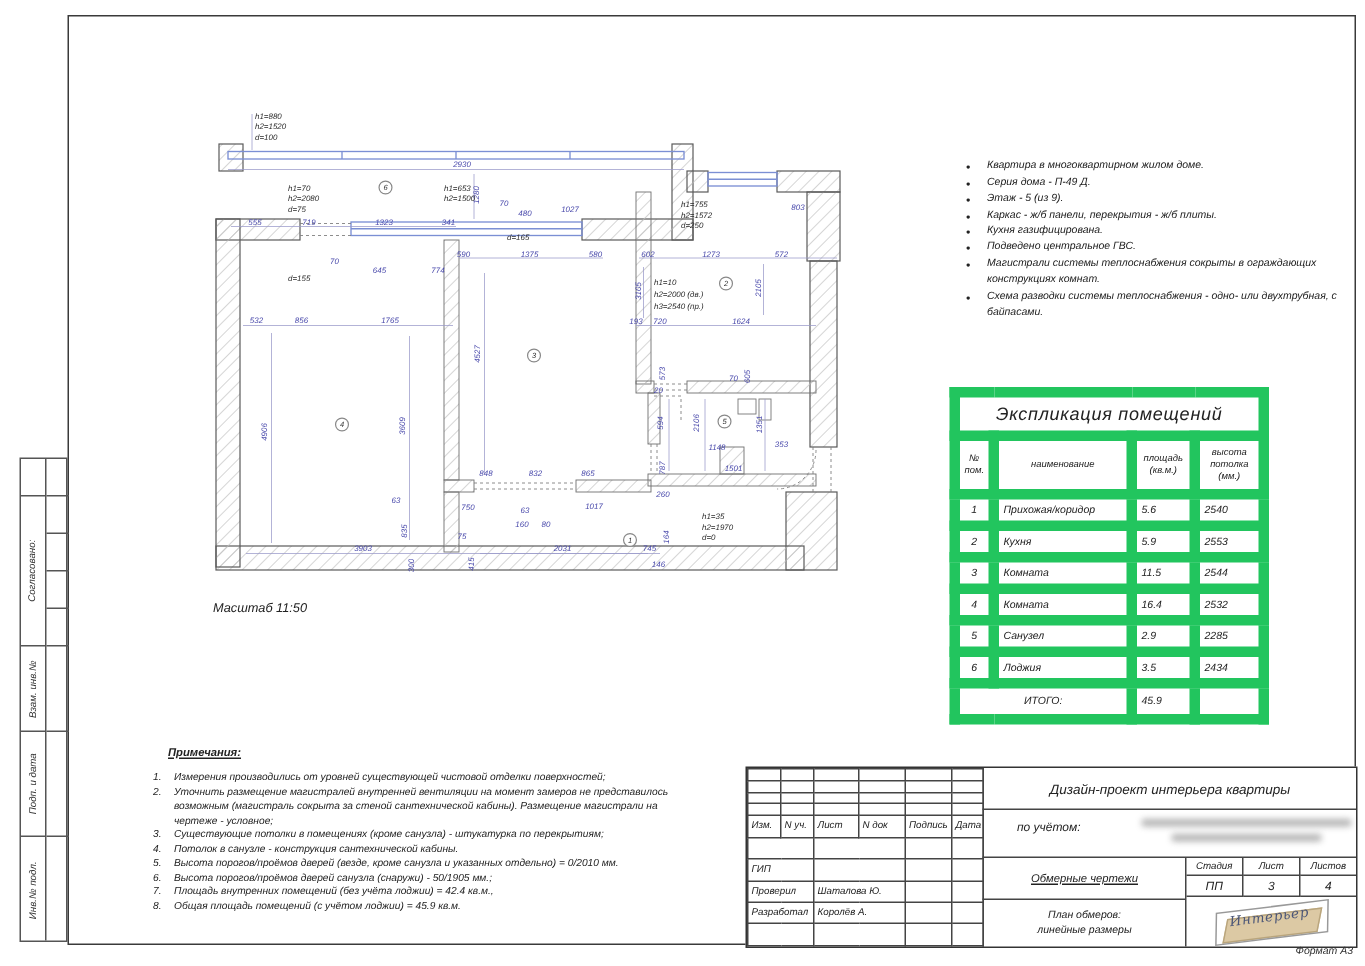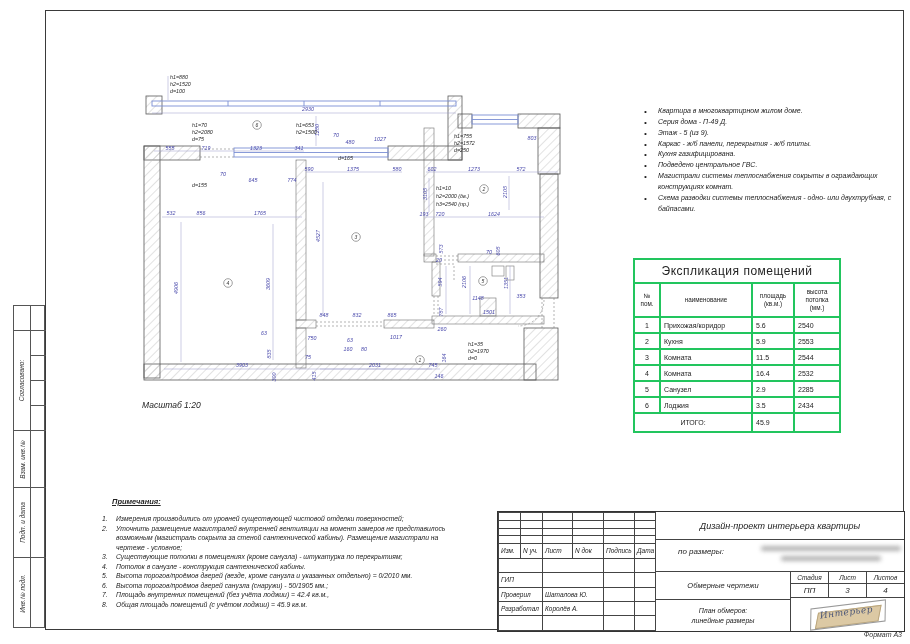--- a/index.html
+++ b/index.html
@@ -24,21 +24,21 @@
   #scale-label{position:absolute;left:142px;top:400px;font:italic 8.5px "Liberation Sans",sans-serif;color:#222;}
   
   #chars{position:absolute;left:630px;top:106px;width:268px;}
   #chars .sec-title{font:italic bold 8px "Liberation Sans",sans-serif;text-decoration:underline;margin:0 0 10px 2px;}
   #chars ul{list-style:none;margin:0;padding:0 0 0 14px;}
   #chars li{position:relative;font:italic 7px "Liberation Sans",sans-serif;line-height:1.55;padding-left:14px;}
   #chars li::before{content:"\2022";position:absolute;left:0;top:0;font-size:8px;}
   
   #exp{position:absolute;left:633px;top:258px;width:206px;}
   #exp table{border-collapse:collapse;width:206px;table-layout:fixed;border:1.5px solid #2a2a2a;}
-  #exp th,#exp td{border:2px solid #22c55e;font-family:"Liberation Sans",sans-serif;
+  #exp th,#exp td{border:7px solid #22c55e;font-family:"Liberation Sans",sans-serif;font-style:italic;
       padding:1px 3px;overflow:hidden;white-space:pre-line;vertical-align:middle;}
   #exp .t-title{font-size:12px;font-weight:normal;height:20px;text-align:center;letter-spacing:.5px;}
   #exp thead th{font-size:6.3px;font-weight:normal;text-align:center;height:30px;line-height:1.25;}
   #exp tbody td{font-size:7px;height:12px;}
   #exp tbody td.c{text-align:center;}
   #exp tfoot td{font-size:7px;height:15px;}
   #exp tfoot td.c{text-align:center;}
   
   #notes{position:absolute;left:88px;top:497px;width:380px;}
   #notes .sec-title{font:italic bold 7.5px "Liberation Sans",sans-serif;text-decoration:underline;margin:0 0 8px 24px;}
@@ -53,21 +53,21 @@
   .r7{height:7px;}
   .r13{height:13px;}
   .rs{position:absolute;box-sizing:border-box;border-left:1px solid #444;}
   .rs-title{left:157px;top:0;width:249px;height:28px;border-bottom:1px solid #444;display:flex;align-items:center;justify-content:center;
       font:italic 9px "Liberation Sans",sans-serif;}
   .rs-addr{left:157px;top:28px;width:249px;height:32px;border-bottom:1px solid #444;font:italic 8px "Liberation Sans",sans-serif;}
   .rs-addr .lbl{position:absolute;left:22px;top:7px;}
   .blurbars{position:absolute;left:105px;top:6px;filter:blur(2px);opacity:.55;}
   .blurbars div{background:#777;height:5px;border-radius:2px;margin-bottom:5px;}
   .rs-doc{left:157px;top:60px;width:135px;height:28px;border-bottom:1px solid #444;display:flex;align-items:center;justify-content:center;
-      font:italic 7.5px "Liberation Sans",sans-serif;}
+      font:italic 7.5px "Liberation Sans",sans-serif;text-decoration:underline;}
   .rs-plan{left:157px;top:88px;width:135px;height:31px;display:flex;align-items:center;justify-content:center;text-align:center;
       font:italic 7px "Liberation Sans",sans-serif;line-height:1.35;}
   .st-h{left:292px;top:60px;width:114px;height:12px;display:flex;}
   .st-v{left:292px;top:72px;width:114px;height:14px;display:flex;}
   .st-h span,.st-v span{flex:1;border-right:1px solid #444;border-bottom:1px solid #444;display:flex;align-items:center;justify-content:center;
       font:italic 6.5px "Liberation Sans",sans-serif;box-sizing:border-box;}
   .st-v span{font-size:8px;}
   .st-h span:last-child,.st-v span:last-child{border-right:none;}
   .rs-logo{left:292px;top:86px;width:114px;height:33px;display:flex;align-items:center;justify-content:center;}
   .logo-wrap{transform:rotate(-7deg);position:relative;width:76px;height:22px;}
@@ -273,21 +273,21 @@
           <text x="216" y="168.8" class="rm">3</text>
           <circle cx="88" cy="213" r="4.3" fill="#fff" stroke="#888" stroke-width="0.8"></circle>
           <text x="88" y="214.8" class="rm">4</text>
           <circle cx="343" cy="211" r="4.3" fill="#fff" stroke="#888" stroke-width="0.8"></circle>
           <text x="343" y="212.8" class="rm">5</text>
           <circle cx="117" cy="55" r="4.3" fill="#fff" stroke="#888" stroke-width="0.8"></circle>
           <text x="117" y="56.8" class="rm">6</text>
         </g>
     </svg>
   </div>
-  <div id="scale-label">Масштаб 1:20</div>
+  <div id="scale-label">Масштаб 11:50</div>
 
   <div id="chars">
     <ul id="chars-list">
         <li>Квартира в многоквартирном жилом доме.</li>
         <li>Серия дома - П-49 Д.</li>
         <li>Этаж - 5 (из 9).</li>
         <li>Каркас - ж/б панели, перекрытия - ж/б плиты.</li>
         <li>Кухня газифицирована.</li>
         <li>Подведено центральное ГВС.</li>
         <li>Магистрали системы теплоснабжения сокрыты в ограждающих конструкциях комнат.</li>
@@ -459,21 +459,21 @@
             <td colspan="2"></td>
             <td colspan="2"></td>
             <td></td>
             <td></td>
           </tr>
     </tbody>
       </table>
 
     <div class="rs rs-title">Дизайн-проект интерьера квартиры</div>
     <div class="rs rs-addr">
-      <span class="lbl">по размеры:</span>
+      <span class="lbl">по учётом:</span>
       <div class="blurbars">
         <div style="width:140px"></div>
           <div style="width:100px;margin-left:20px"></div>
       </div>
     </div>
     <div class="rs rs-doc">Обмерные чертежи</div>
     <div class="rs rs-plan" style="white-space:pre-line">План обмеров:
 линейные размеры</div>
     <div class="rs st-h">
       <span>Стадия</span>

